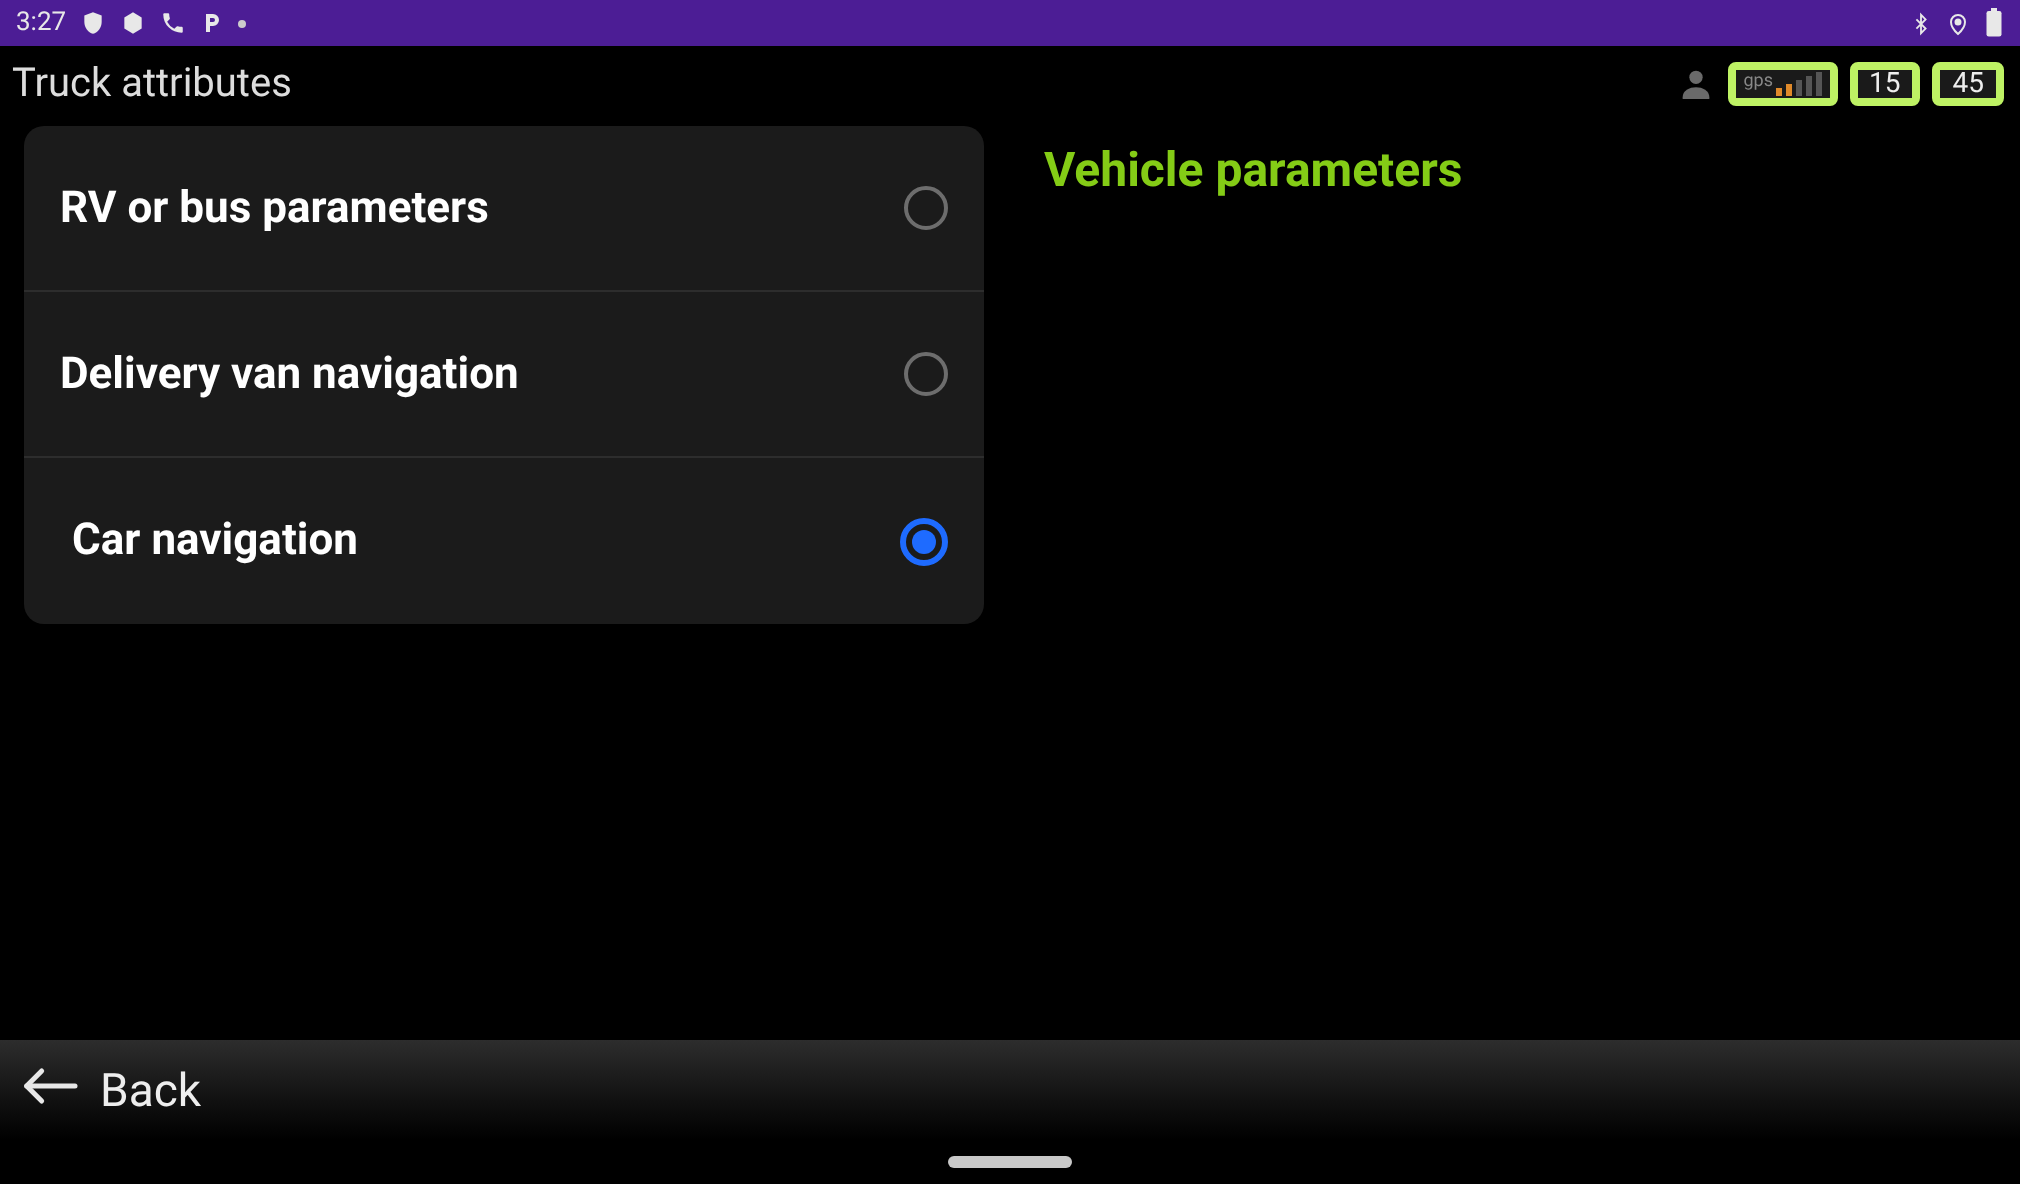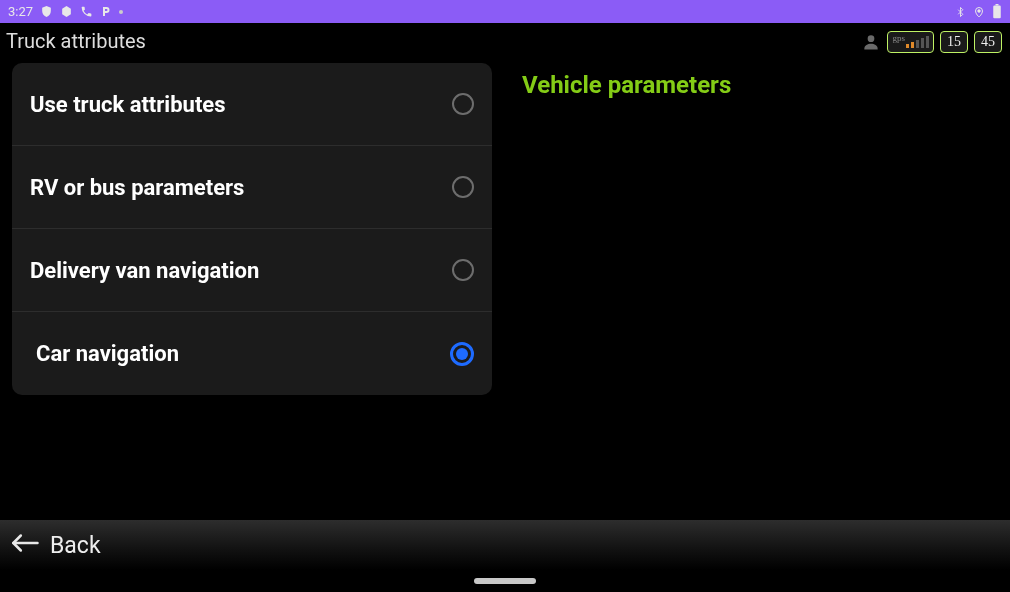--- a/index.html
+++ b/index.html
@@ -1,31 +1,31 @@
 <!DOCTYPE html>
 <html><head>
 <meta charset="utf-8">
 <style>
   * { box-sizing: border-box; margin: 0; padding: 0; }
   html, body { width: 1010px; height: 592px; overflow: hidden; font-family: Roboto, "Helvetica Neue", Arial, sans-serif; background:#000; color:#fff; }
   body { display:flex; flex-direction:column; }
 
   
-  .status-bar { height:23px; background:#8b5cf6; display:flex; align-items:center; justify-content:space-between; padding:0 8px; font-size:13px; color:#e8e8e8; }
+  .status-bar { height:23px; background:#4c1d95; display:flex; align-items:center; justify-content:space-between; padding:0 8px; font-size:13px; color:#e8e8e8; }
   .status-left { display:flex; align-items:center; gap:7px; }
   .status-right { display:flex; align-items:center; gap:7px; }
   .status-icon svg { display:block; }
   .status-dot { width:4px; height:4px; border-radius:50%; background:#ccc; }
 
   
   .title-row { height:30px; background:#000; display:flex; align-items:flex-end; justify-content:space-between; padding:0 8px 0 6px; }
   .page-title { font-size:20px; font-weight:400; color:#ddd; }
   .indicators { display:flex; align-items:center; gap:6px; }
   .profile-icon svg { display:block; }
-  .pill { height:22px; border:1px solid #bef264; border-radius:4px; background:#1a1a1a; display:flex; align-items:center; justify-content:center; font-size:14px; color:#eee; padding:0 6px;font-family:Liberation Serif, serif; }
+  .pill { height:22px; border:4px solid #bef264; border-radius:4px; background:#1a1a1a; display:flex; align-items:center; justify-content:center; font-size:14px; color:#eee; padding:0 6px; }
   .pill.gps { padding:0 4px; }
   .gps-label { font-size:9px; color:#888; align-self:flex-start; margin-top:1px; margin-right:1px; }
   .sig-bars { display:flex; align-items:flex-end; gap:2px; height:12px; }
   .sig-bars span { width:3px; background:#555; }
   .sig-bars span.on { background:#e08a2a; }
 
   
   .content { flex:1; background:#000; padding:10px 12px 0 12px; display:flex; gap:22px; }
   .col { display:flex; flex-direction:column; }
   .col.left { width:480px; }
@@ -125,24 +125,20 @@
     <span class="pill">15</span>
     <span class="pill">45</span>
   </div>
 </div>
 
 <div class="content">
 
   <div class="col left">
     <div class="panel">
       <div class="option-row">
-        <span class="option-label">Use truck attributes</span>
-        <span class="radio"></span>
-      </div>
-      <div class="option-row">
         <span class="option-label">RV or bus parameters</span>
         <span class="radio"></span>
       </div>
       <div class="option-row">
         <span class="option-label">Delivery van navigation</span>
         <span class="radio"></span>
       </div>
       <div class="option-row">
         <span class="option-label">Car navigation</span>
         <span class="radio selected"></span>

